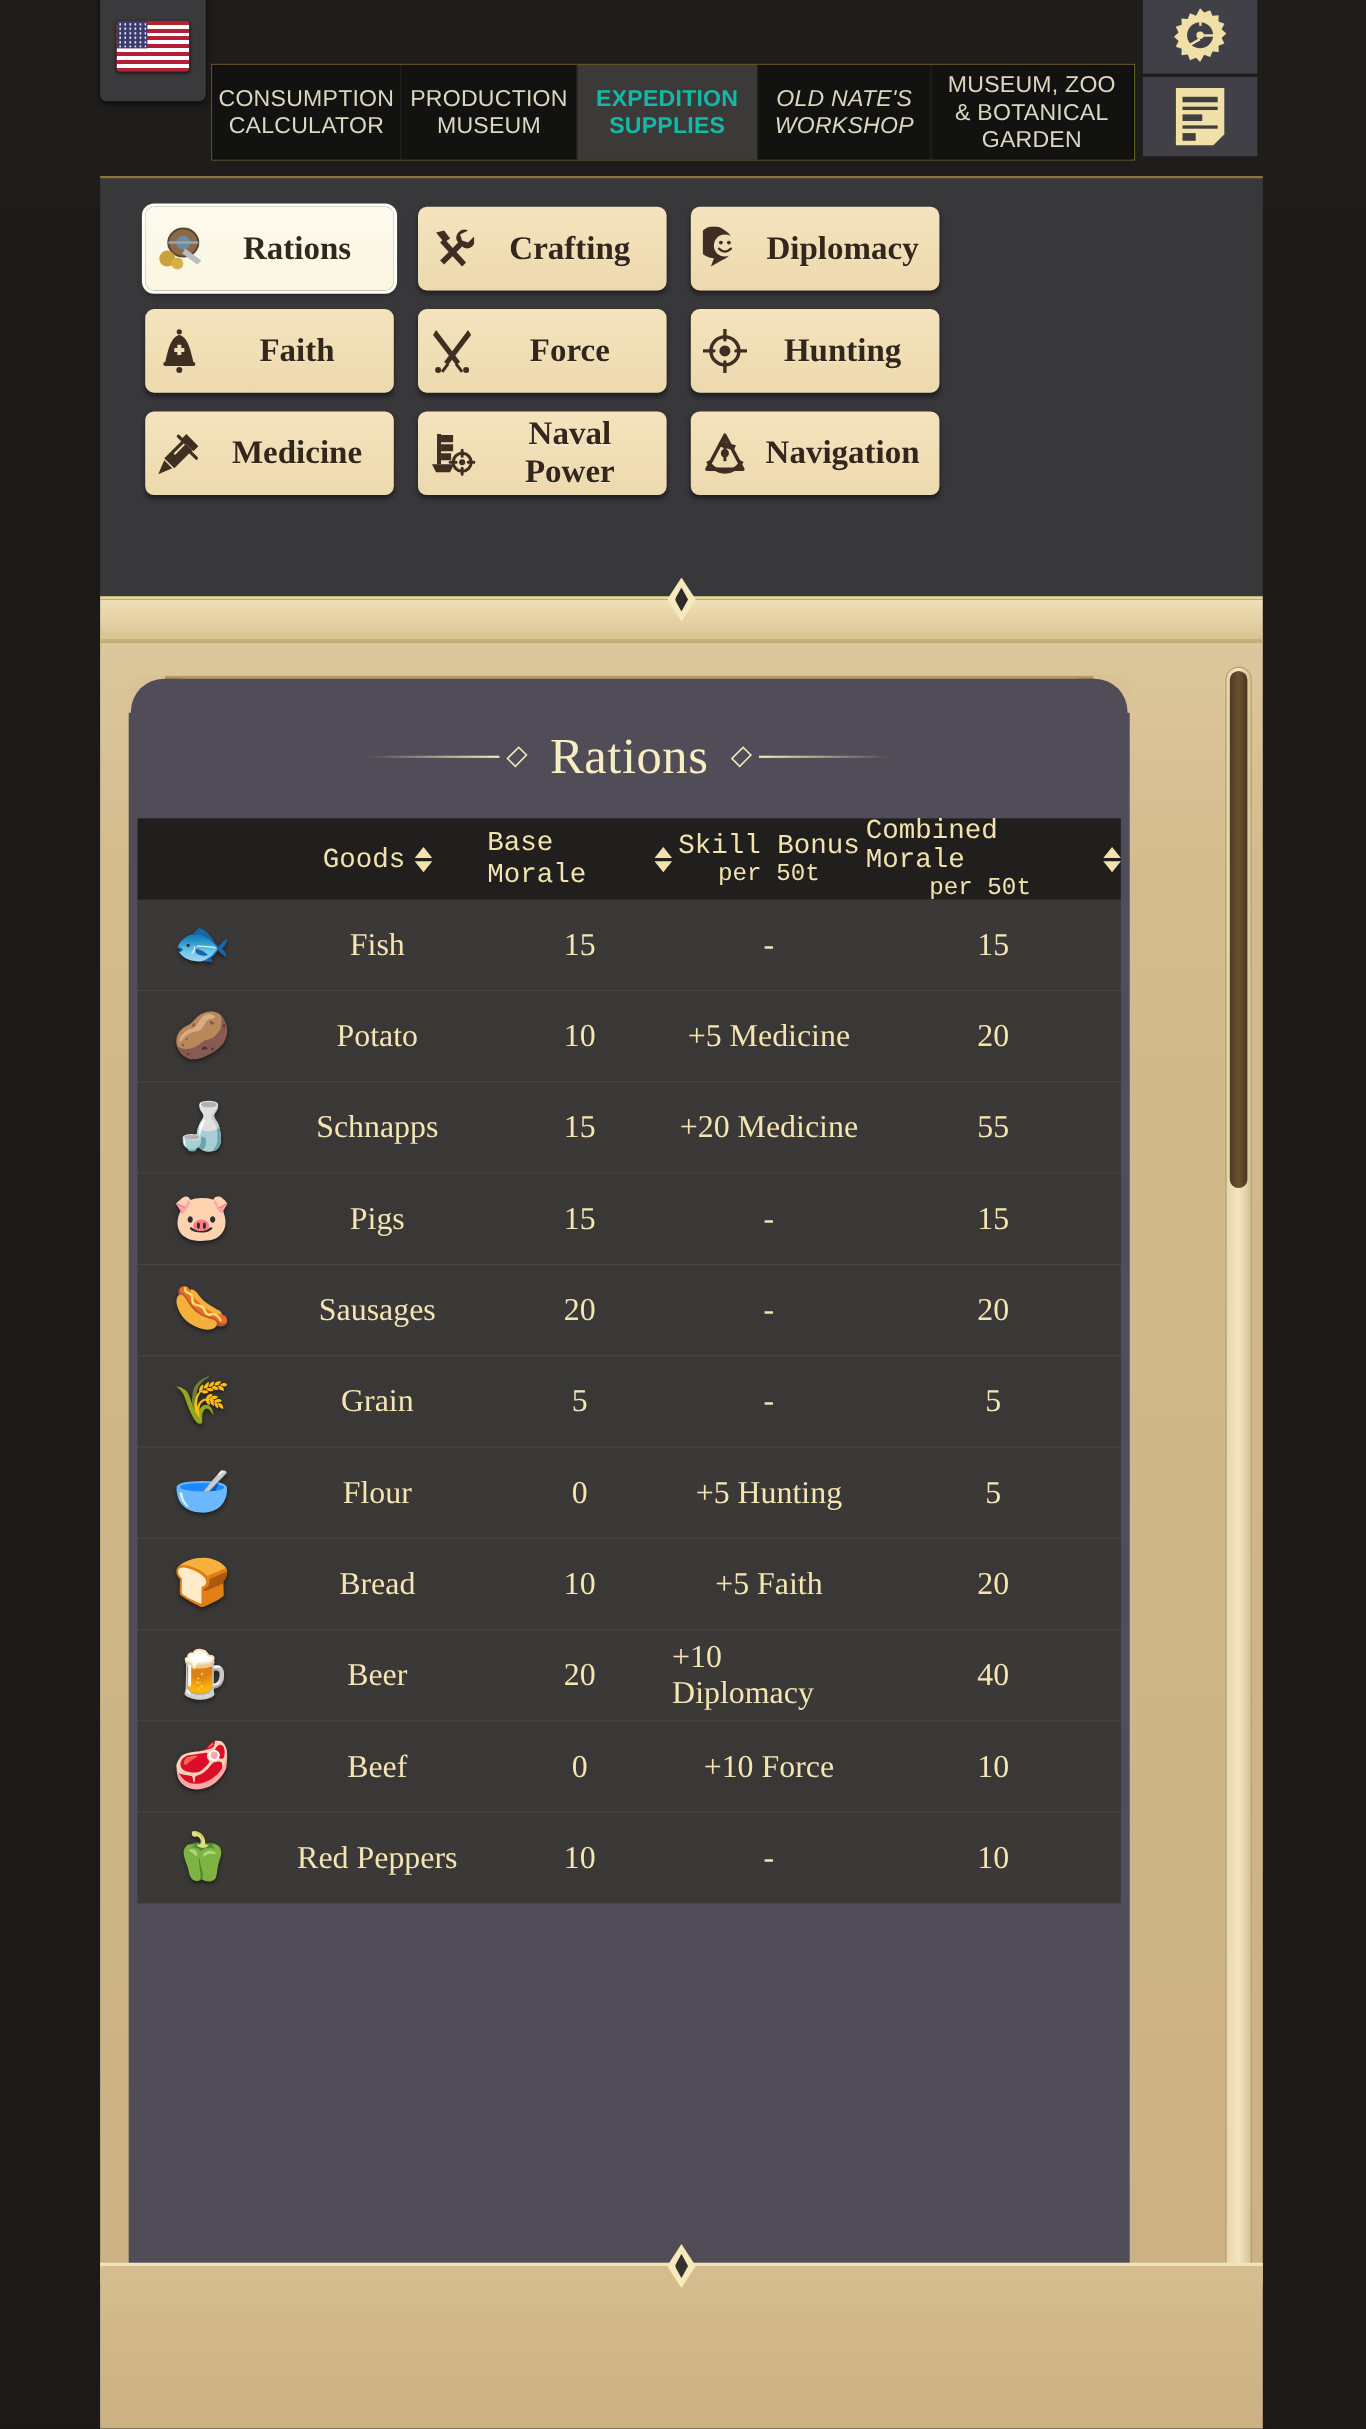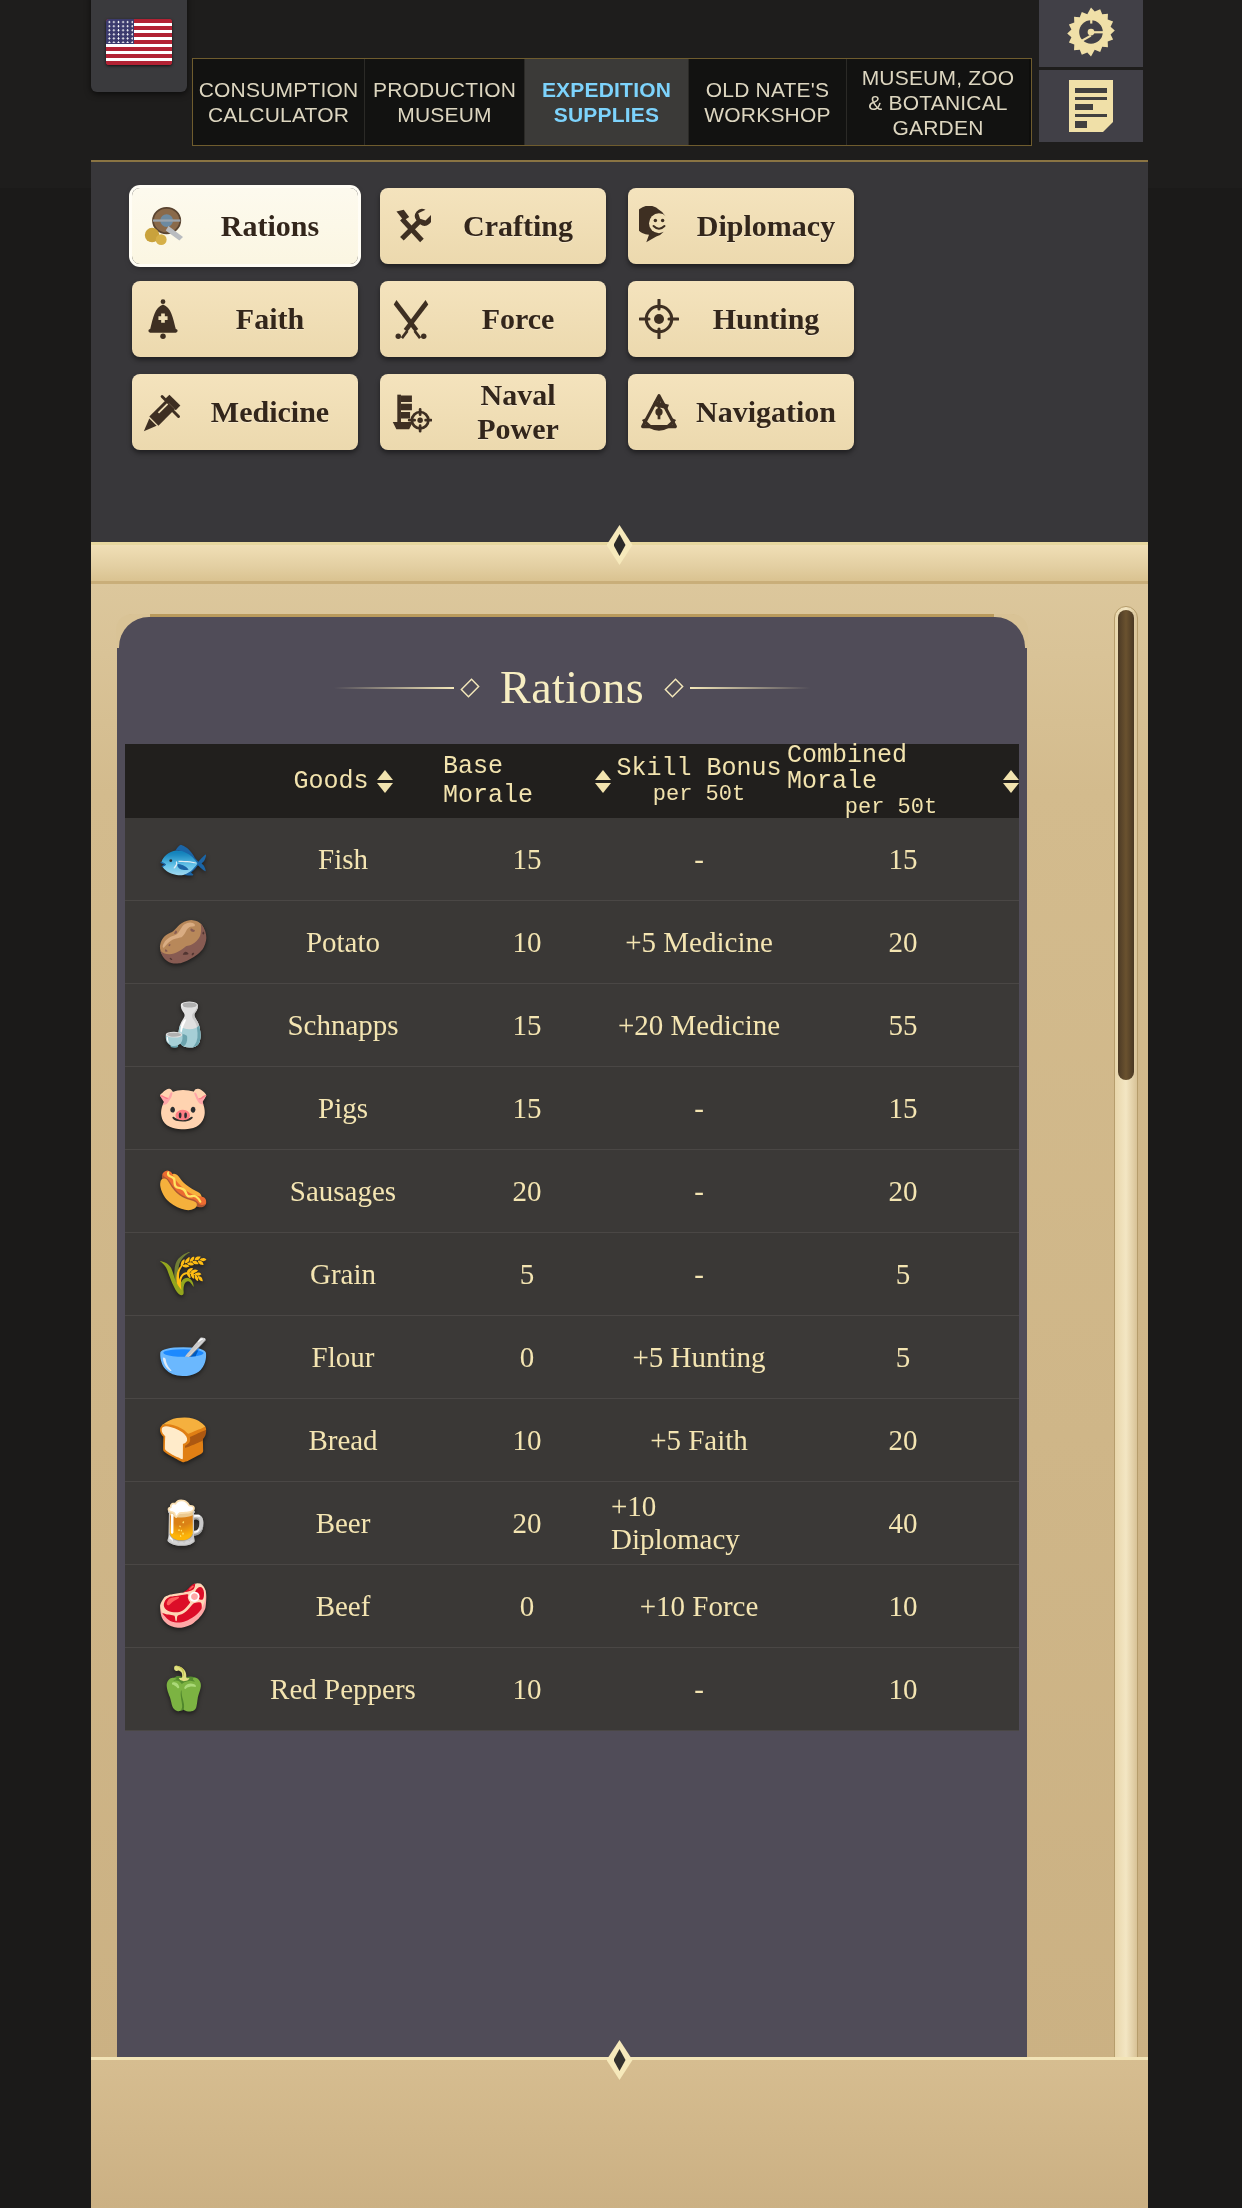--- a/index.html
+++ b/index.html
@@ -57,24 +57,24 @@
     letter-spacing: .2px;
     padding: 0 10px;
     border-right: 1px solid #2b2a27;
     background: #121211;
     cursor: pointer;
   }
   .tab:last-child { border-right: none; }
   .tab.w1 { width: 172px; }
   .tab.w2 { width: 160px; }
   .tab.w3 { width: 164px; }
-  .tab.w4 { width: 158px; }
+  .tab.w4 { width: 158px; font-style: italic; }
   .tab.w5 { width: 182px; }
   .tab.active {
-    background: #3b3a38; color: #7dd3fc; font-weight: bold;
+    background: #3b3a38; color: #14b8a6; font-weight: bold;
   }
 
   .syscol { position: absolute; left: 1039px; top: -3px; width: 104px; }
   .sysbtn {
     width: 104px; height: 70px; background: #414047;
     display: flex; align-items: center; justify-content: center;
     cursor: pointer;
   }
   .sysbtn + .sysbtn { margin-top: 3px; height: 72px; }
 

